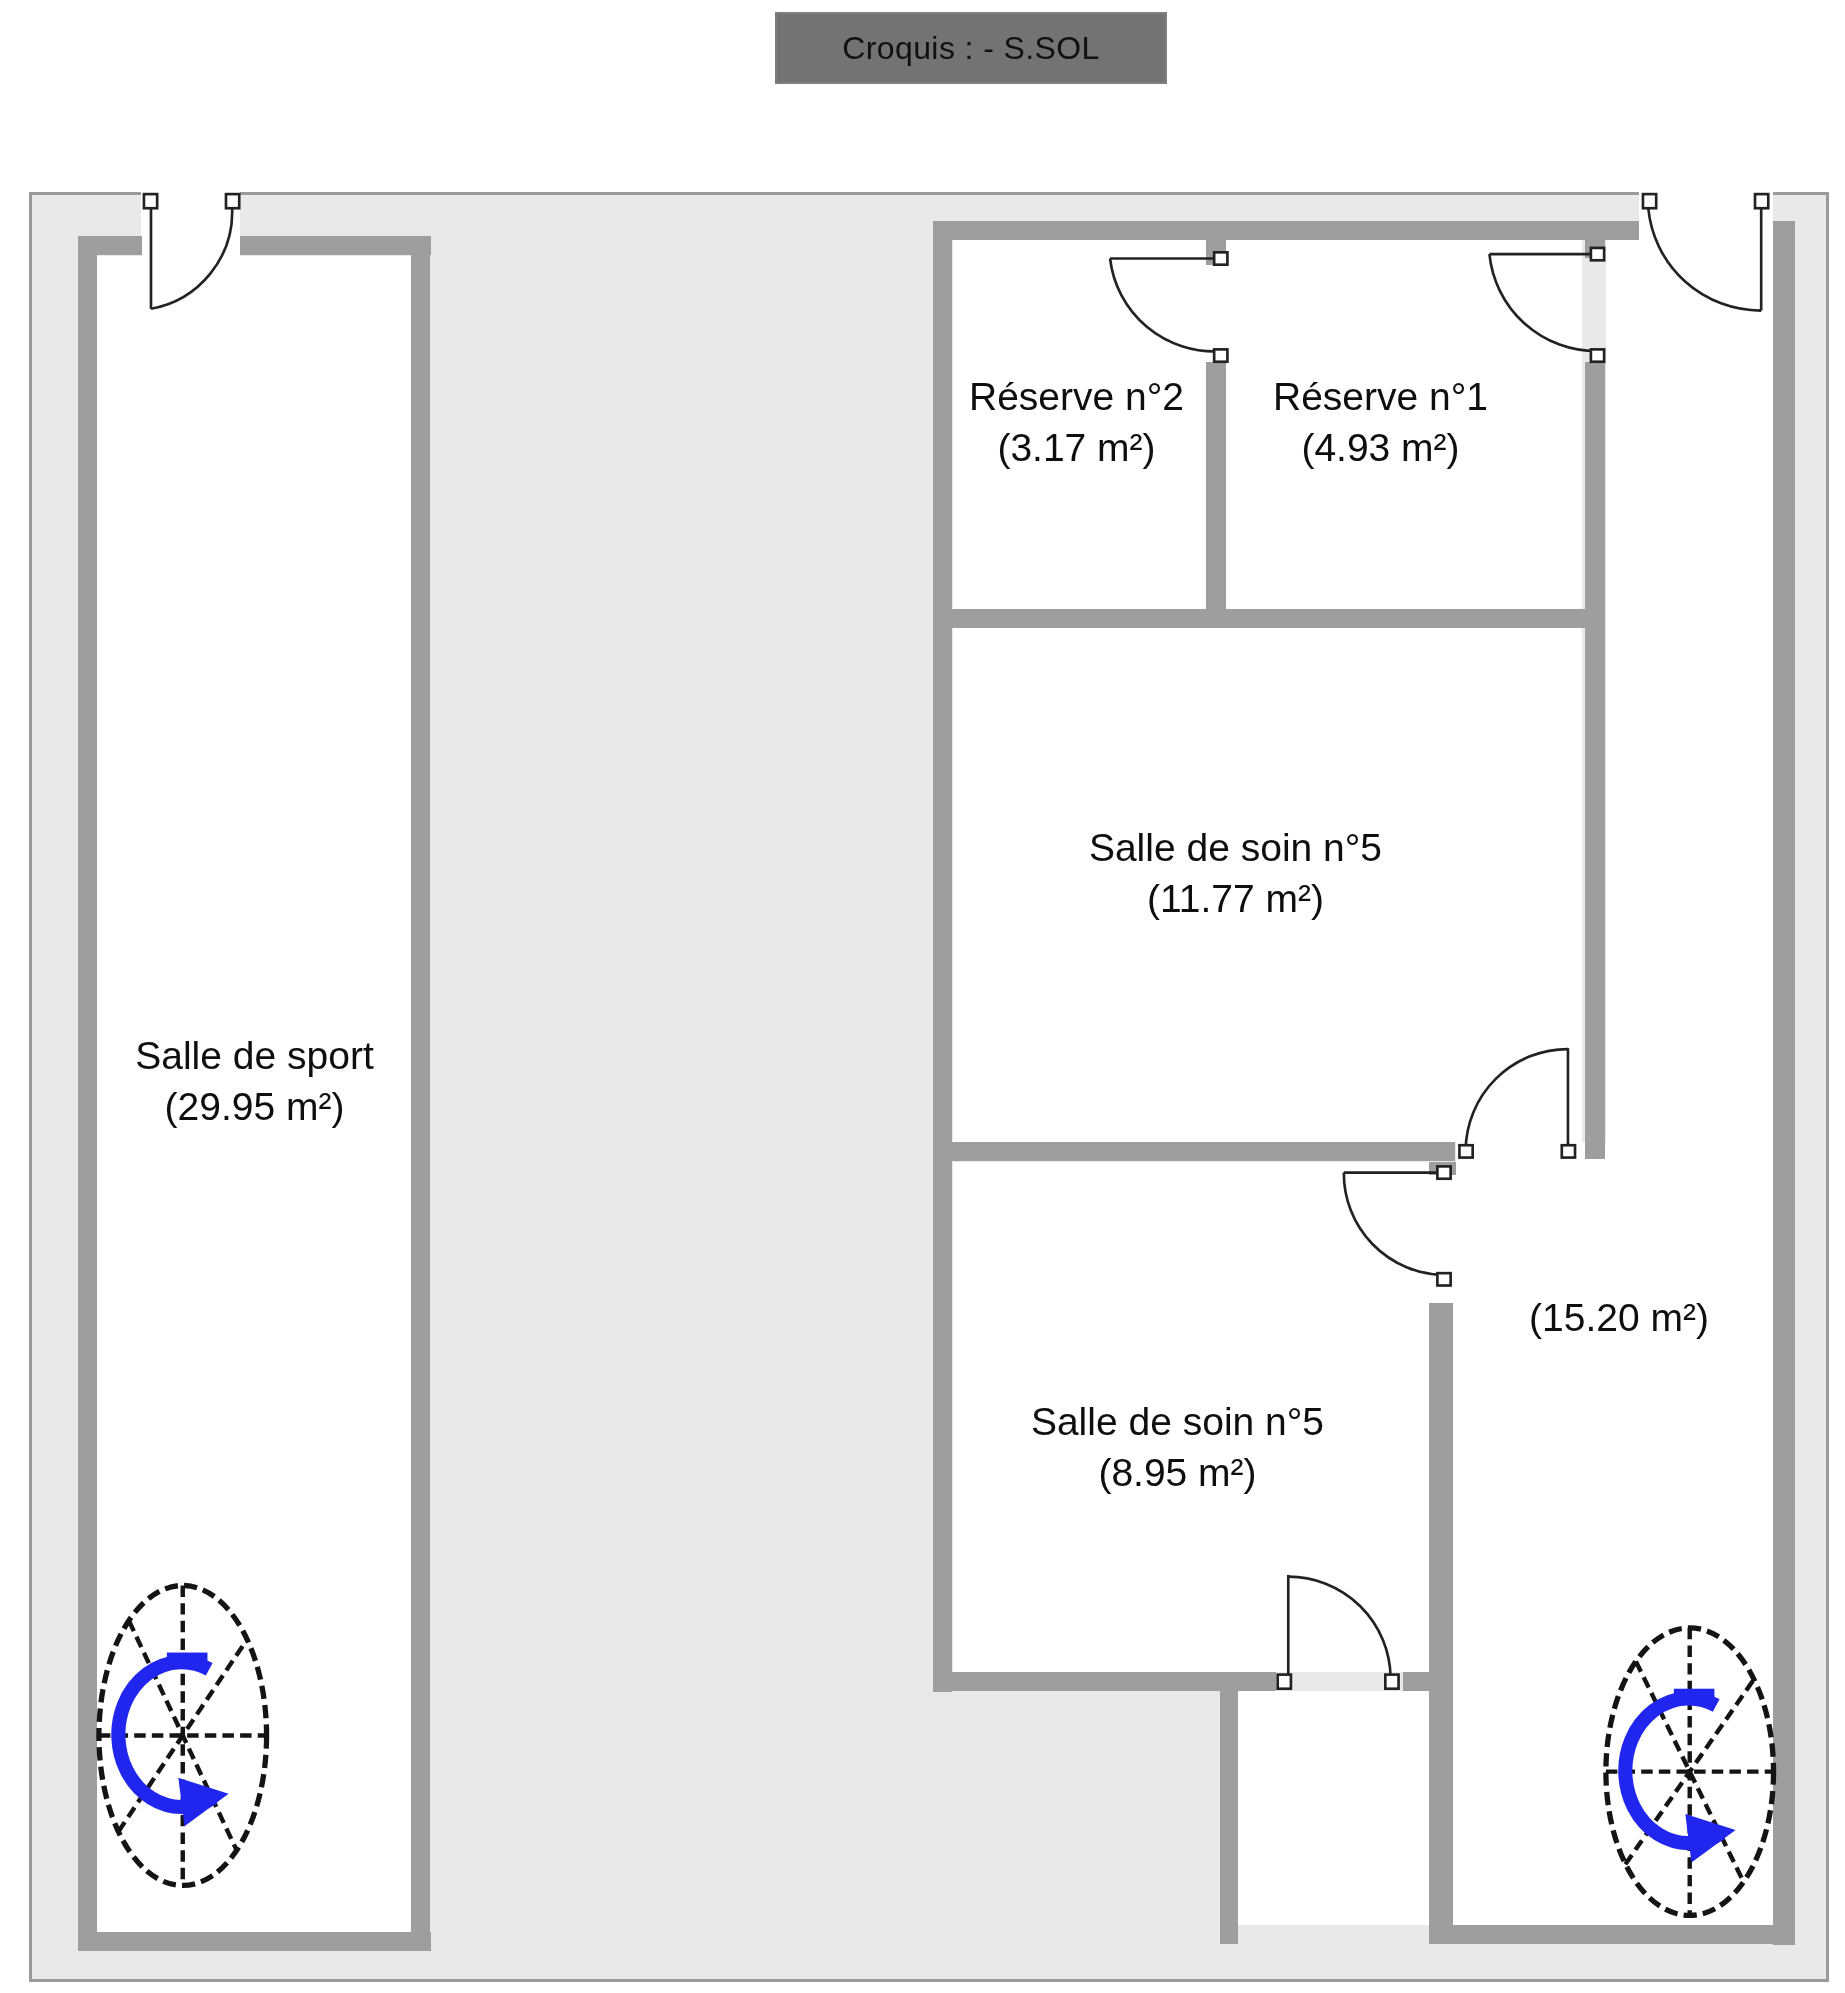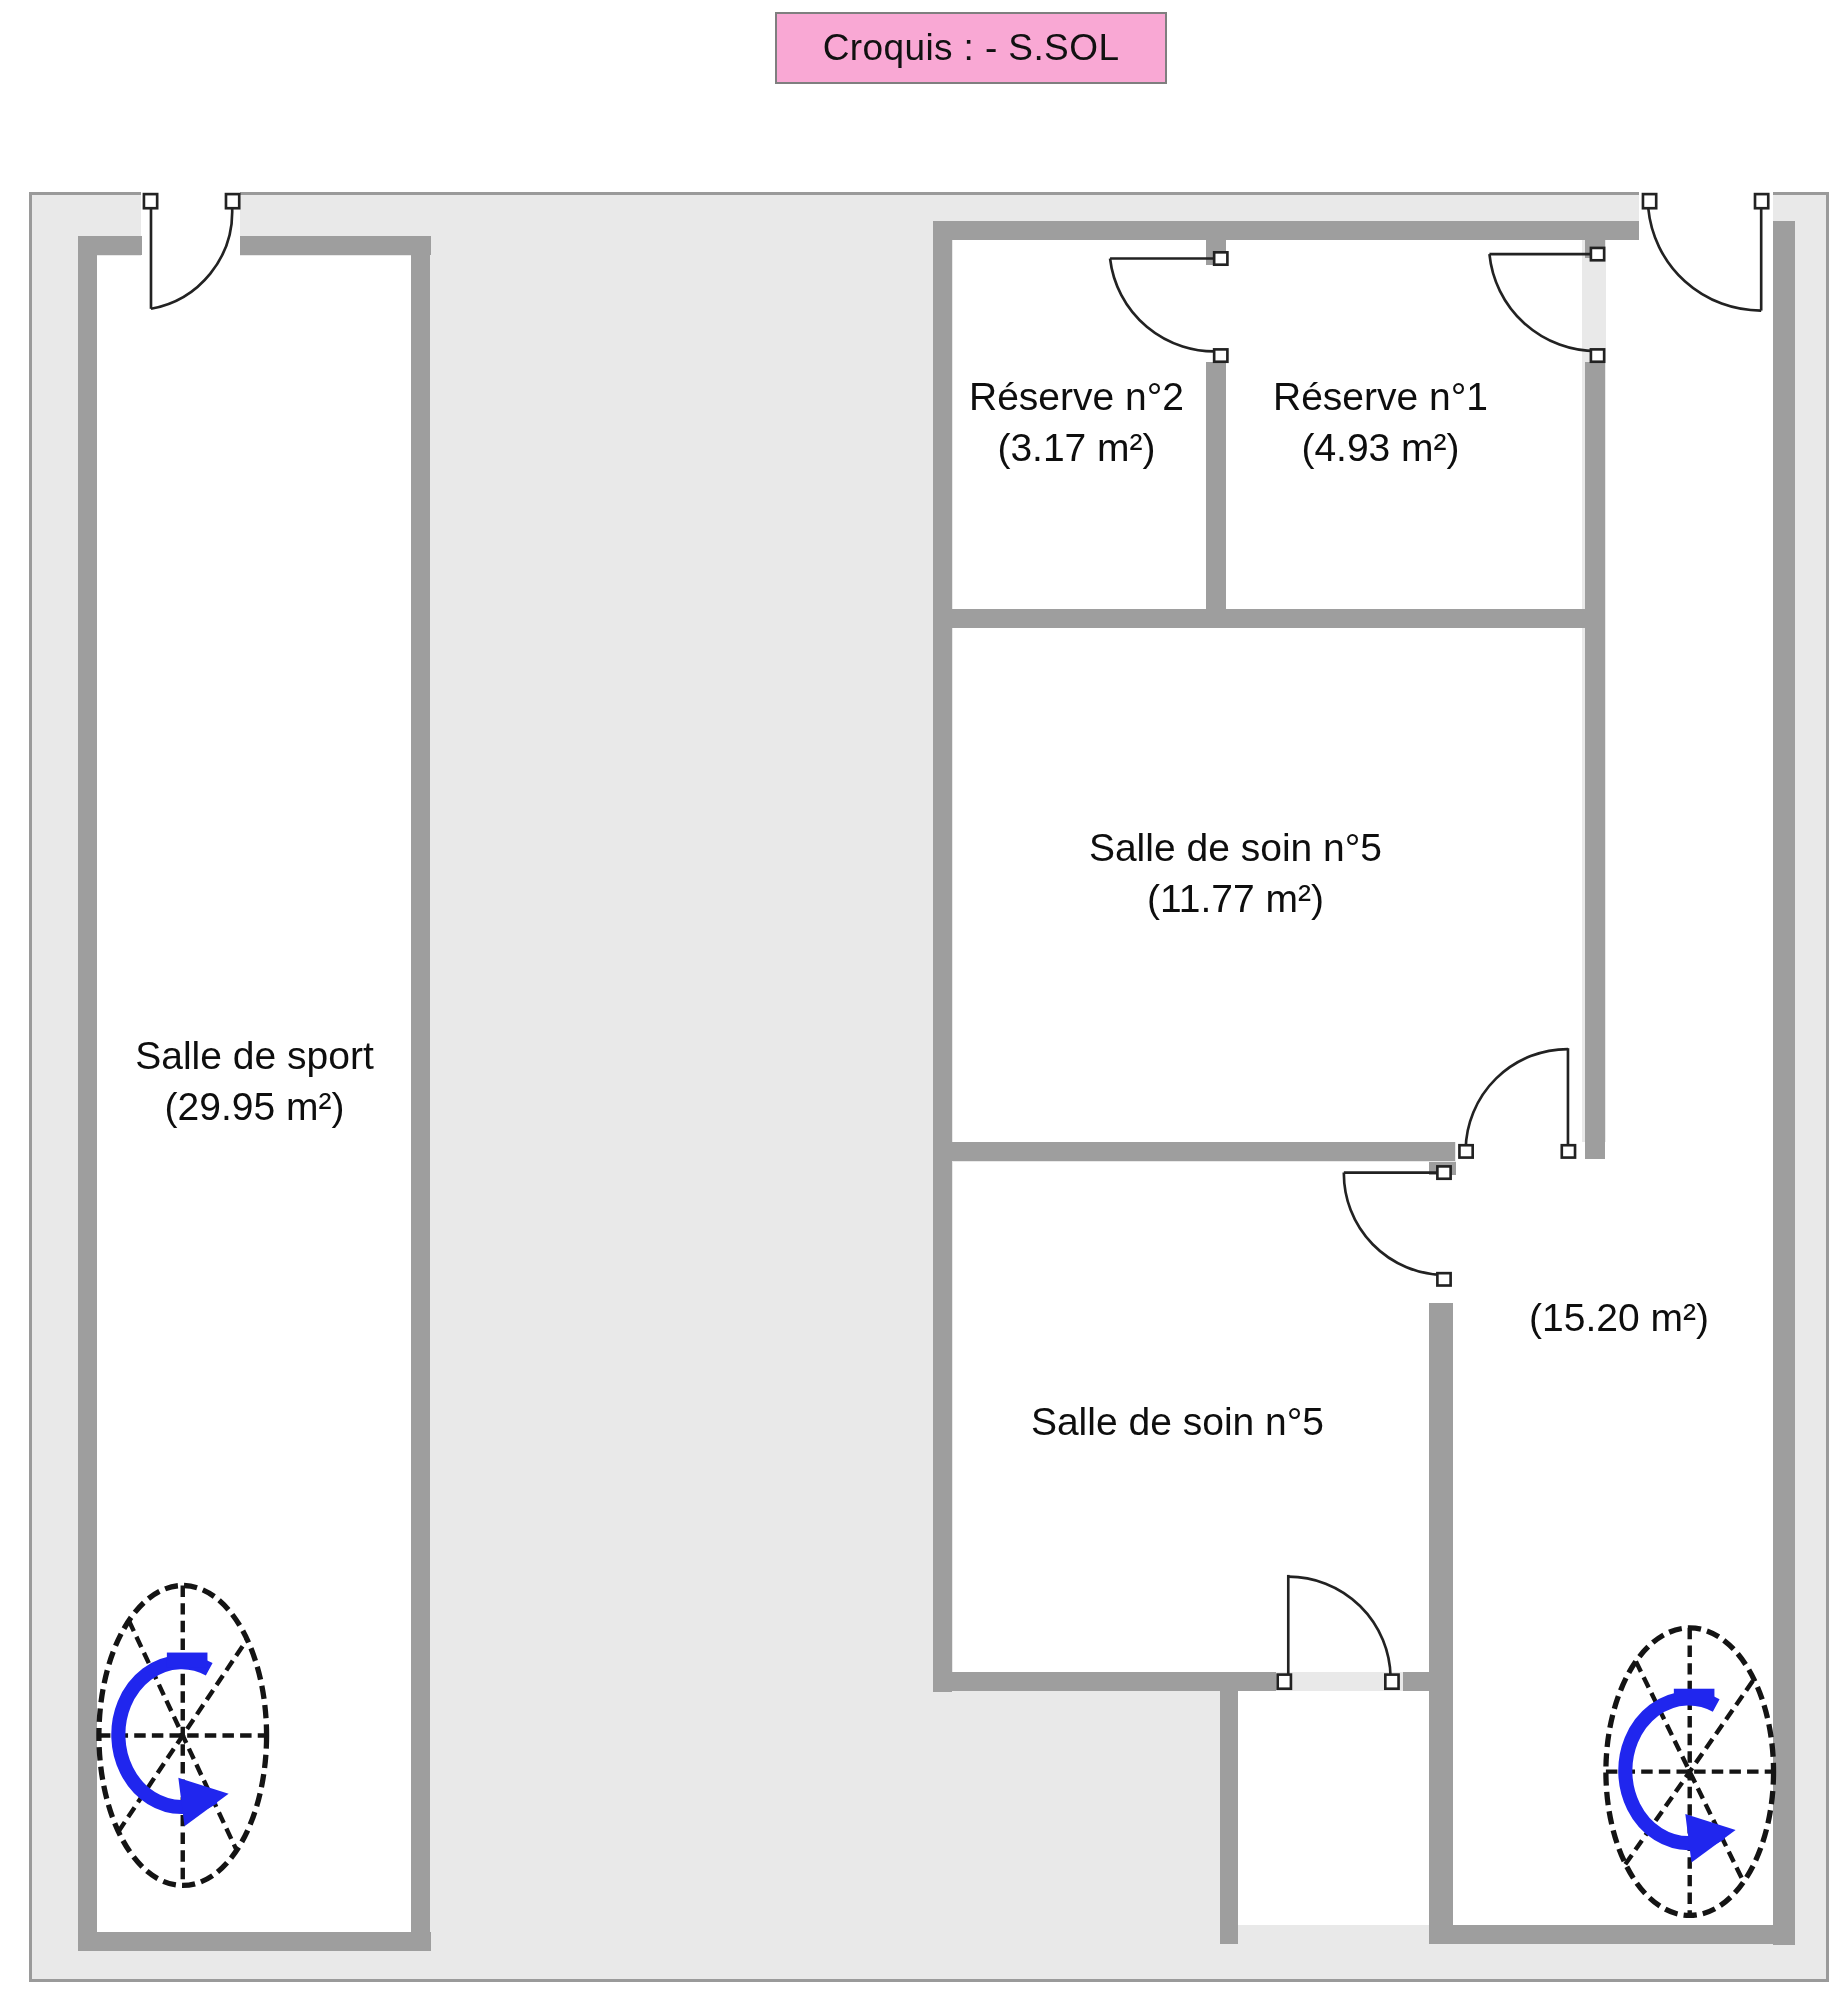--- a/index.html
+++ b/index.html
@@ -3,23 +3,23 @@
 <meta charset="utf-8">
 <style>
   html,body{margin:0;padding:0;background:#fff;}
   #canvas{
     position:relative;width:1846px;height:1994px;background:#ffffff;
     font-family:"Liberation Sans", sans-serif;color:#111;overflow:hidden;
   }
   .abs{position:absolute;}
   
   #title-box{
-    left:775px;top:12.4px;width:392px;height:72px;background:#f9a8d4;
+    left:775px;top:12.4px;width:392px;height:72px;background:#737373;
     border:2.6px solid #7f7f7f;display:flex;align-items:center;justify-content:center;
-    font-size:37px;letter-spacing:0.4px;box-sizing:border-box;z-index:6;
+    font-size:32px;letter-spacing:0.4px;box-sizing:border-box;z-index:6;
   }
   
   #outer-area{
     left:29px;top:192px;width:1800px;height:1790px;background:#e9e9e9;
     border:3.5px solid #9a9a9a;box-sizing:border-box;z-index:0;
   }
   .room{background:#ffffff;z-index:1;}
   .wall{background:#9e9e9e;z-index:2;}
   .notch{background:#ffffff;z-index:2;}
   #door-svg{left:0;top:0;width:1846px;height:1994px;z-index:3;}
@@ -170,20 +170,21 @@
     <div>(4.93 m²)</div>
   </div>
 
   <div class="abs room-label" style="left:1015px;top:822px;width:441px;">
     <div>Salle de soin n°5</div>
     <div>(11.77 m²)</div>
   </div>
 
   <div class="abs room-label" style="left:957px;top:1364px;width:441px;margin-top:32px;">
     <div>Salle de soin n°5</div>
+    <div>(8.95 m²)</div>
   </div>
 
   <div class="abs room-label" style="left:1456px;top:1292px;width:326px;">
     <div>(15.20 m²)</div>
   </div>
 
 
 </div>
 
 

